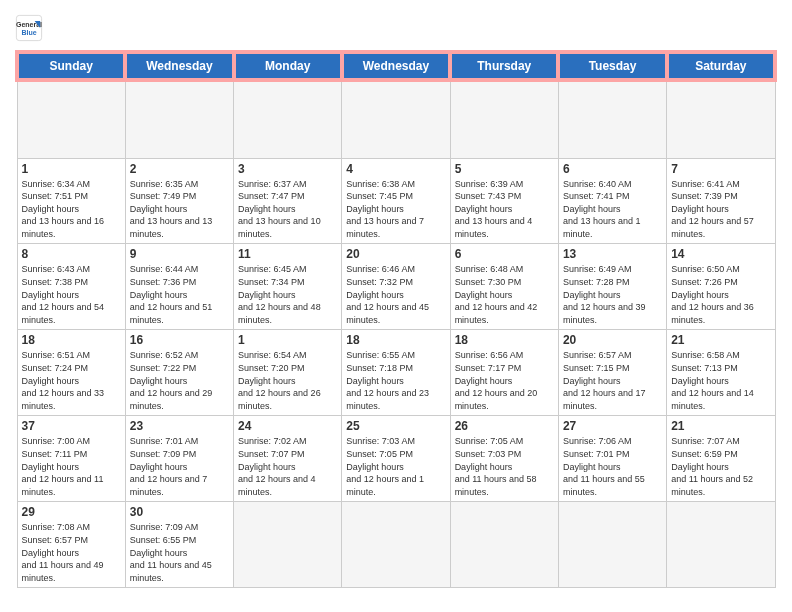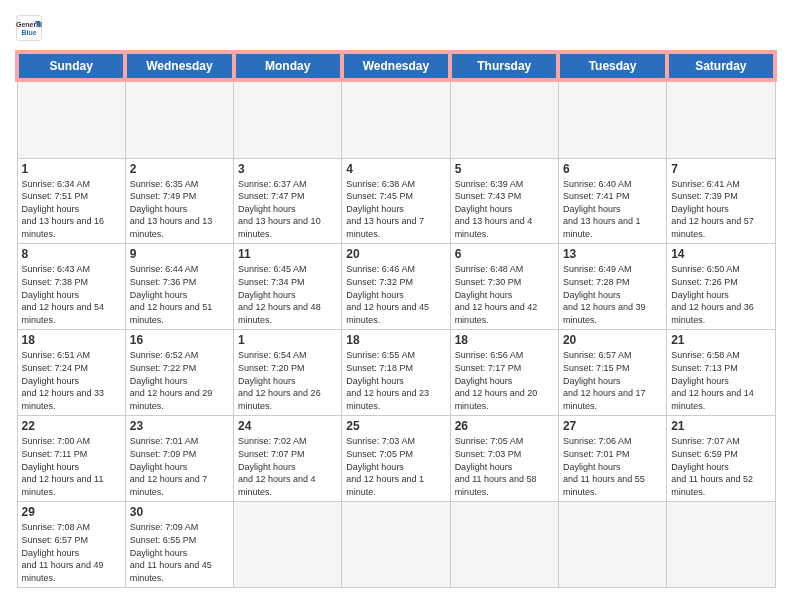--- a/index.html
+++ b/index.html
@@ -218,21 +218,21 @@
             <span class="day-num">20</span>
 <div class="day-detail">Sunrise: 6:57 AM<br>Sunset: 7:15 PM<br>Daylight hours<br>and 12 hours and 17 minutes.</div>
           </td>
           <td>
             <span class="day-num">21</span>
 <div class="day-detail">Sunrise: 6:58 AM<br>Sunset: 7:13 PM<br>Daylight hours<br>and 12 hours and 14 minutes.</div>
           </td>
         </tr>
         <tr>
           <td>
-            <span class="day-num">22</span>
+            <span class="day-num">37</span>
 <div class="day-detail">Sunrise: 7:00 AM<br>Sunset: 7:11 PM<br>Daylight hours<br>and 12 hours and 11 minutes.</div>
           </td>
           <td>
             <span class="day-num">23</span>
 <div class="day-detail">Sunrise: 7:01 AM<br>Sunset: 7:09 PM<br>Daylight hours<br>and 12 hours and 7 minutes.</div>
           </td>
           <td>
             <span class="day-num">24</span>
 <div class="day-detail">Sunrise: 7:02 AM<br>Sunset: 7:07 PM<br>Daylight hours<br>and 12 hours and 4 minutes.</div>
           </td>

